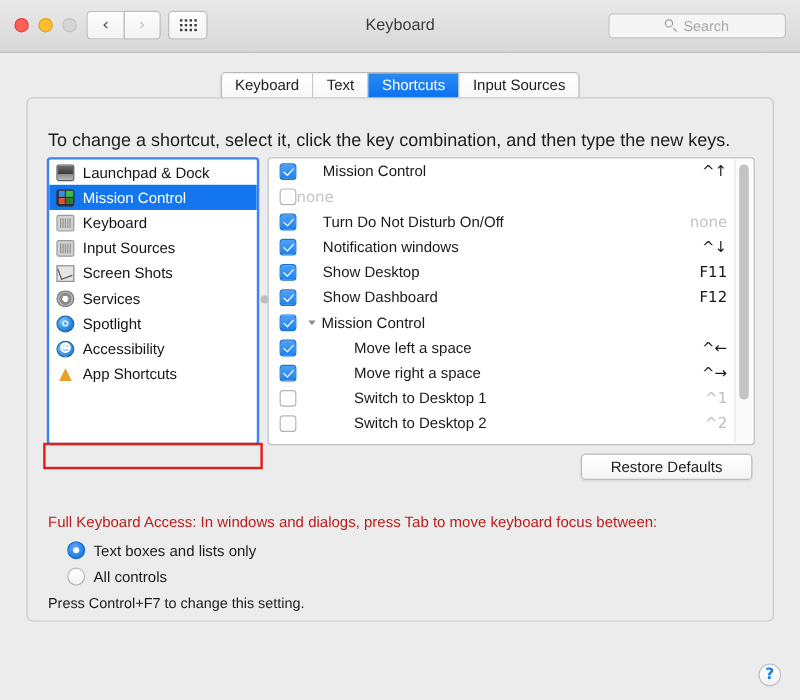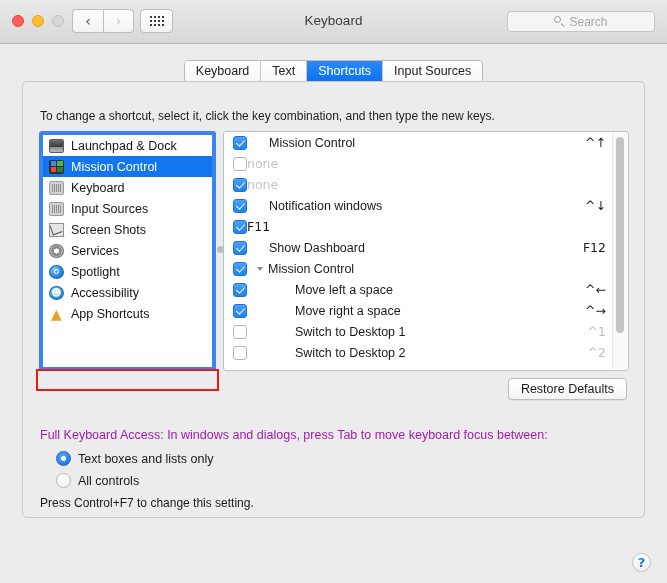--- a/index.html
+++ b/index.html
@@ -187,34 +187,34 @@
     background: #ececec;
     border: 1px solid #c9c9c9;
     border-radius: 5px;
     box-sizing: border-box;
   }
 
   .instructions {
     position: absolute;
     left: 17px;
     top: 27px;
-    font-size: 12px;
+    font-size: 15px;
     color: #1d1d1d;
     white-space: nowrap;
   }
 
   
   .sidebar {
     position: absolute;
     left: 16px;
     top: 49px;
     width: 177px;
     height: 240px;
     background: #ffffff;
-    border: 4px solid #3b82f6;
+    border: 2px solid #3b82f6;
     border-radius: 3px;
     box-sizing: border-box;
     overflow: hidden;
   }
   .side-item {
     display: flex;
     align-items: center;
     height: 21px;
     padding-left: 6px;
     gap: 7px;
@@ -442,39 +442,39 @@
     border-radius: 4px;
     background: #c3c3c3;
   }
 
   
   .restore {
     position: absolute;
     right: 17px;
     top: 296px;
     height: 22px;
-    padding: 0 12px;
+    padding: 0 24px;
     line-height: 21px;
     font-size: 12.5px;
     color: #1a1a1a;
     background: linear-gradient(to bottom,#ffffff,#f4f4f4);
     border: 1px solid #bcbcbc;
     border-radius: 4px;
     box-sizing: border-box;
     white-space: nowrap;
     box-shadow: 0 1px 1px rgba(0,0,0,0.05);
   }
 
   
   .fka-label {
     position: absolute;
     left: 17px;
     top: 346px;
     font-size: 12.5px;
-    color: #a21caf;
+    color: #b91c1c;
     white-space: nowrap;
   }
   .radio-row {
     position: absolute;
     left: 33px;
     display: flex;
     align-items: center;
     gap: 7px;
     text-align: right;
   }
@@ -681,31 +681,33 @@
         <span class="sc-key">^↑</span>
       </div>
 
       <div class="sc-row">
         <span class="cbx off"></span>
         <span class="sc-key none">none</span>
       </div>
 
       <div class="sc-row">
         <span class="cbx on"></span>
+        <span class="sc-name">Turn Do Not Disturb On/Off</span>
         <span class="sc-key none">none</span>
       </div>
 
       <div class="sc-row">
         <span class="cbx on"></span>
         <span class="sc-name">Notification windows</span>
         <span class="sc-key">^↓</span>
       </div>
 
       <div class="sc-row">
         <span class="cbx on"></span>
+        <span class="sc-name">Show Desktop</span>
         <span class="sc-key">F11</span>
       </div>
 
       <div class="sc-row">
         <span class="cbx on"></span>
         <span class="sc-name">Show Dashboard</span>
         <span class="sc-key">F12</span>
       </div>
 
       <div class="sc-row">

